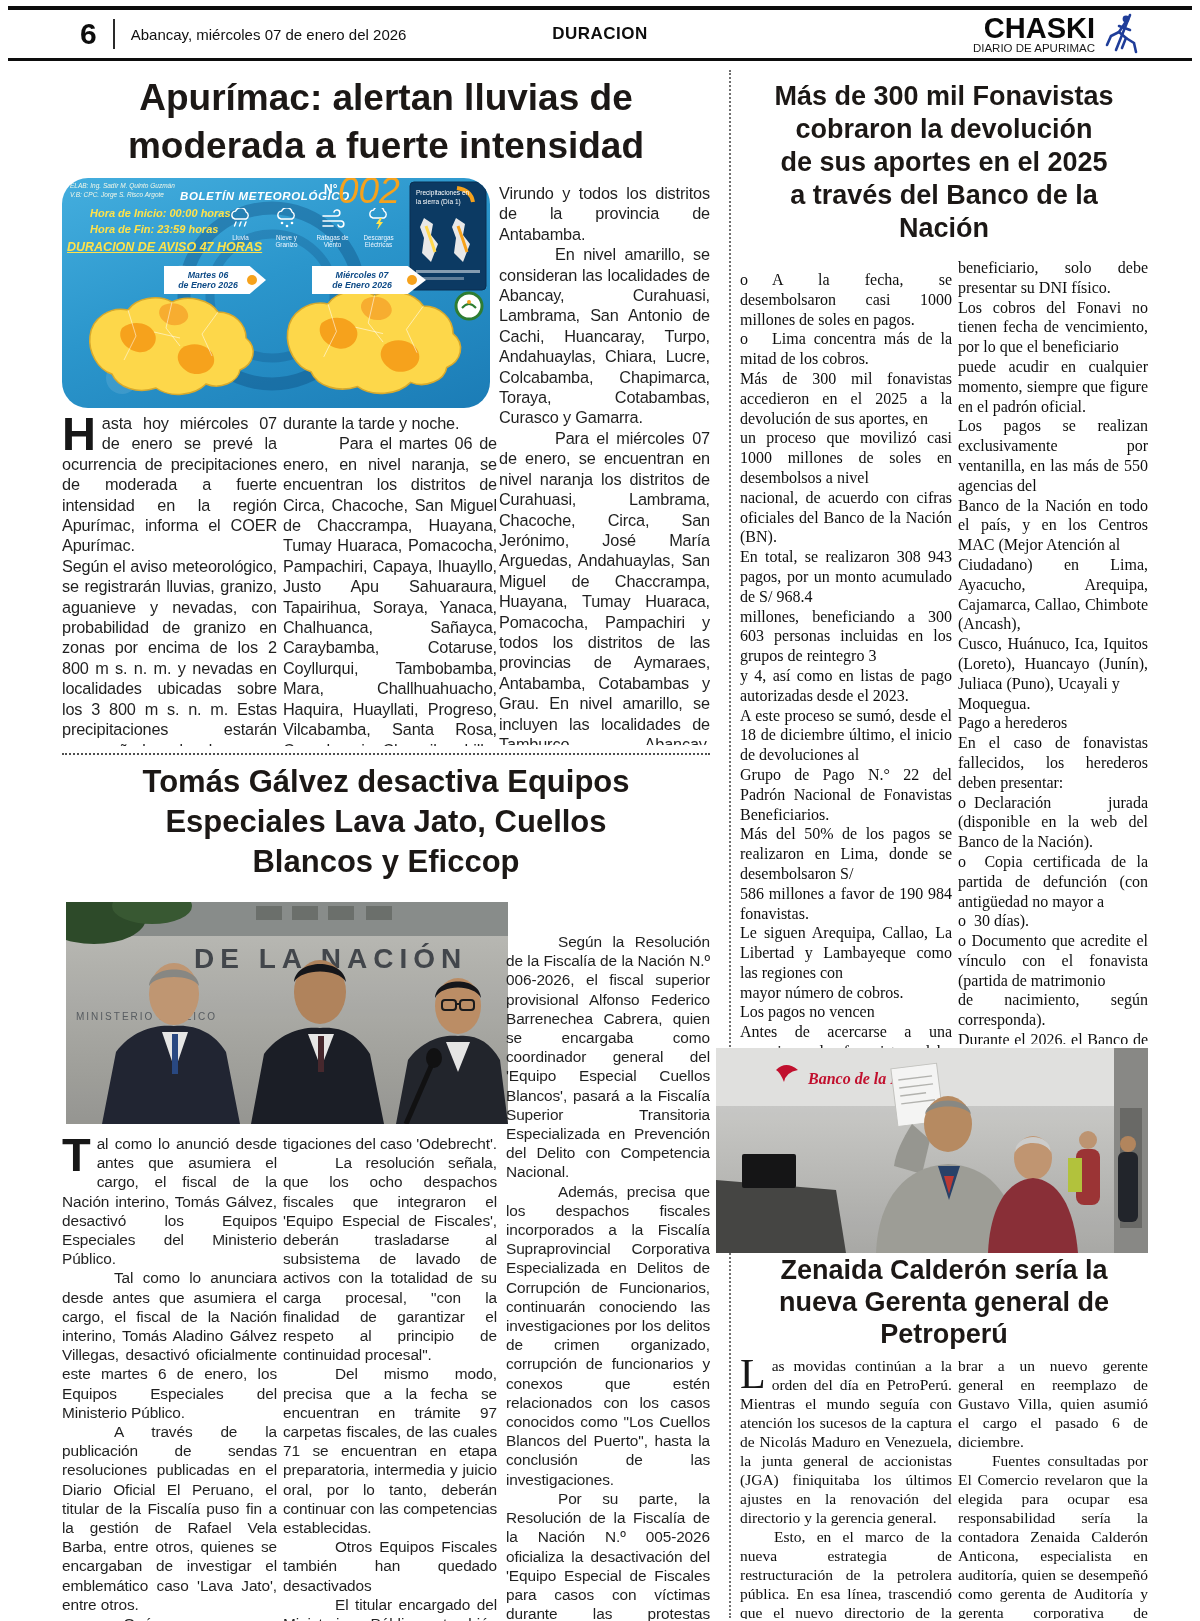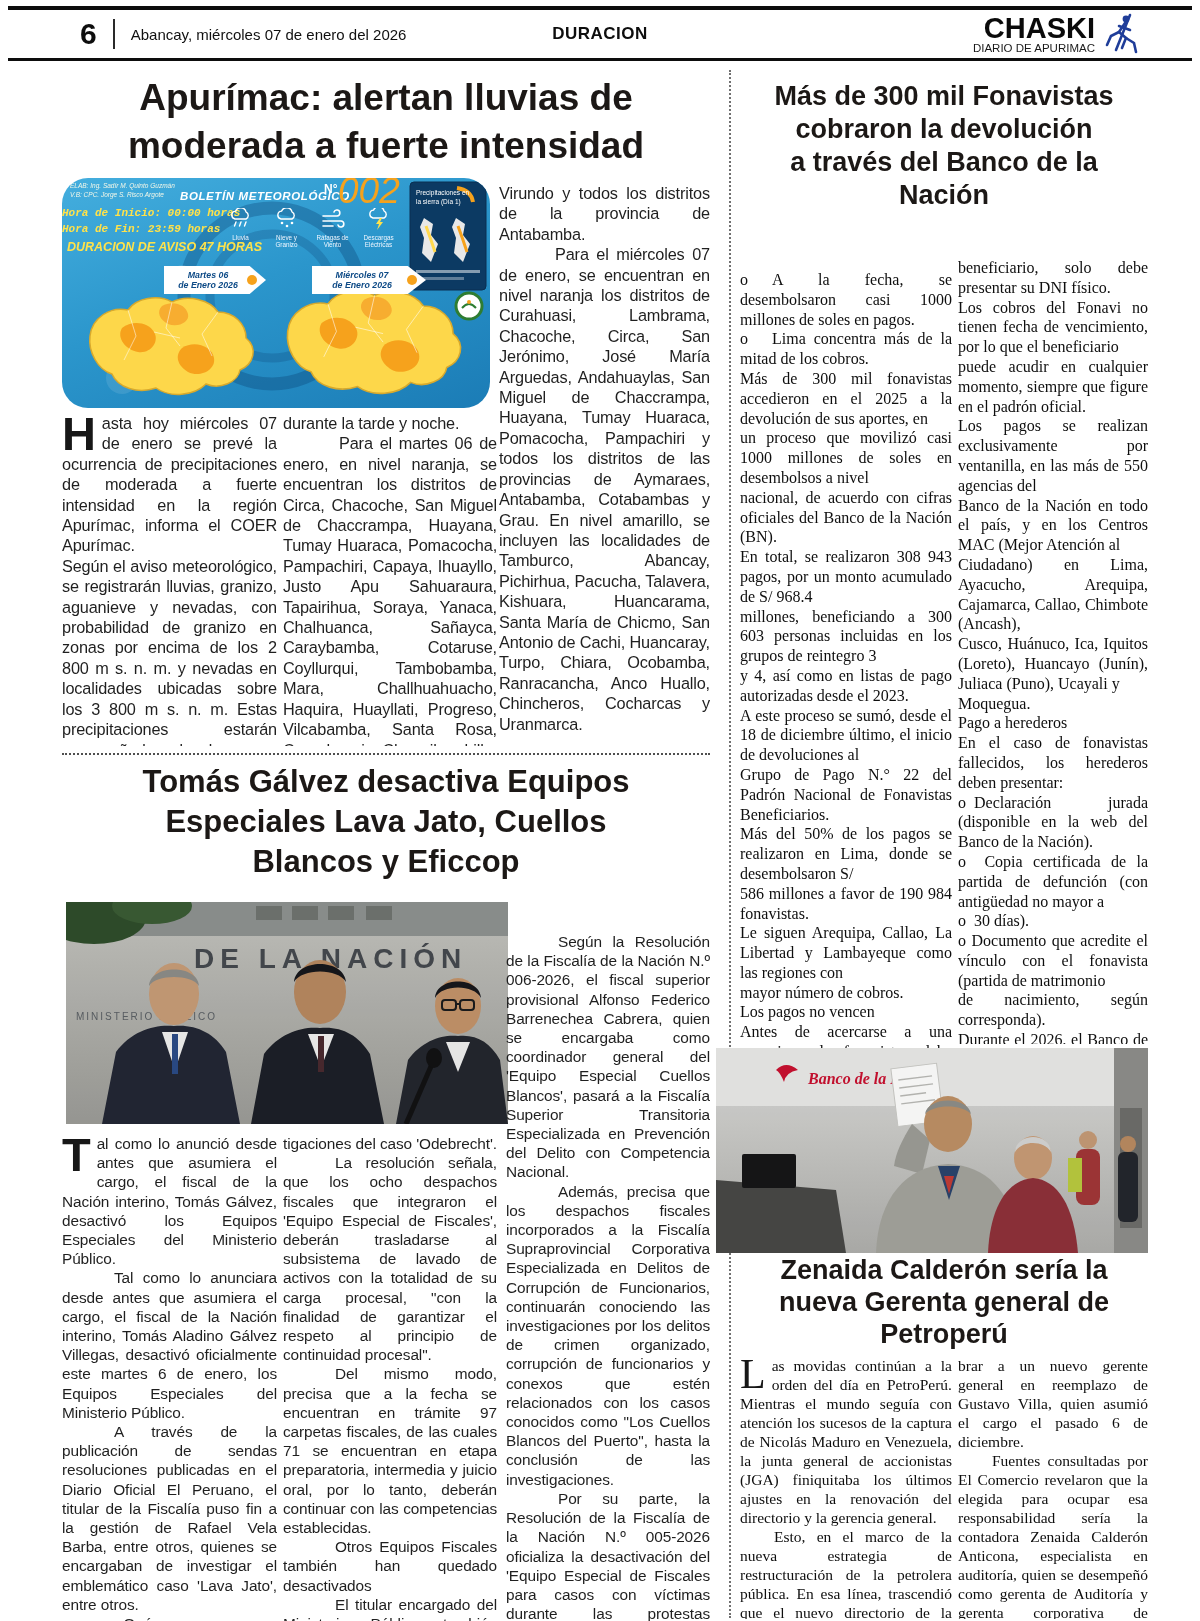--- a/index.html
+++ b/index.html
@@ -50,22 +50,22 @@
   #a4l{left:740px;top:1356px;width:212px;height:263px;}
   #a4r{left:958px;top:1356px;width:190px;height:263px;}
   
   .bulletin{position:absolute;left:62px;top:178px;width:428px;height:230px;
       background:linear-gradient(160deg,#44aede 0%,#2b96cc 45%,#1b7cb6 100%);overflow:hidden;border-radius:26px;}
   .bulletin .bbg{position:absolute;left:0;top:0;}
   .b-elab{position:absolute;left:8px;top:4px;font-size:6.5px;font-style:italic;color:#f2f7e8;line-height:8.5px;}
   .b-head{position:absolute;left:118px;top:12px;font-size:11.5px;font-weight:700;font-style:italic;color:#fff;letter-spacing:.6px;}
   .b-nl{position:absolute;left:262px;top:4px;font-size:12px;font-weight:700;color:#fff;}
   .b-num{position:absolute;left:276px;top:-8px;font-size:37px;font-weight:400;font-style:italic;color:#f6a21c;}
-  .b-hora{position:absolute;left:0;font-size:11px;font-weight:700;font-style:italic;color:#ffe24a;font-family:Liberation Mono, monospace;}
-  .b-dur{position:absolute;left:5px;top:62px;font-size:12.5px;font-weight:700;font-style:italic;color:#ffe24a;}
+  .b-hora{position:absolute;left:28px;font-size:11px;font-weight:700;font-style:italic;color:#ffe24a;}
+  .b-dur{position:absolute;left:5px;top:62px;font-size:12.5px;font-weight:700;font-style:italic;color:#ffe24a;text-decoration:underline;}
   .b-icons{position:absolute;left:158px;top:30px;display:flex;gap:5px;}
   .wicon{width:41px;text-align:center;color:#fff;}
   .wicon .lb{font-size:6.3px;line-height:7px;display:block;color:#eef6ff;}
   .arrow{position:absolute;top:88px;height:28px;background:#fff;
       clip-path:polygon(0 0,84% 0,100% 50%,84% 100%,0 100%);
       display:flex;flex-direction:column;justify-content:center;text-align:center;
       font-size:8.8px;font-weight:700;font-style:italic;color:#0d4a86;line-height:10px;padding-right:14px;box-sizing:border-box;}
   #arrow1{left:102px;width:102px;} #arrow2{left:250px;width:114px;}
   .adot{position:absolute;right:9px;top:9px;width:10px;height:10px;border-radius:50%;background:#f6a21c;}
   
@@ -222,20 +222,21 @@
   <div id="a1c1" class="colbody sans">
       <p><span class="drop">H</span>asta hoy miércoles 07 de enero se prevé la ocurrencia de precipitaciones de moderada a fuerte intensidad en la región Apurímac, informa el COER Apurímac.</p>
       <p>Según el aviso meteorológico, se registrarán lluvias, granizo, aguanieve y nevadas, con probabilidad de granizo en zonas por encima de los 2 800 m s. n. m. y nevadas en localidades ubicadas sobre los 3 800 m s. n. m. Estas precipitaciones estarán acompañadas de descargas eléctricas, ráfagas de viento cercanas a los 35 km/h y incremento de la nubosidad</p>
     </div>
   <div id="a1c2" class="colbody sans">
       <p>durante la tarde y noche.</p>
       <p class="ind">Para el martes 06 de enero, en nivel naranja,  se encuentran los distritos de Circa, Chacoche, San Miguel de Chaccrampa, Huayana, Tumay Huaraca, Pomacocha, Pampachiri, Capaya, Ihuayllo, Justo Apu Sahuaraura, Tapairihua, Soraya, Yanaca, Chalhuanca, Sañayca, Caraybamba, Cotaruse, Coyllurqui, Tambobamba, Mara, Challhuahuacho, Haquira, Huayllati, Progreso, Vilcabamba, Santa Rosa, Curpahuasi, Chuquibambilla, Micaela Bastidas, San Antonio, Mamara, Turpay, Pataypampa,</p>
     </div>
   <div id="a1c3" class="colbody sans">
       <p>Virundo y todos los distritos de la provincia de Antabamba.</p>
+      <p class="ind">En nivel amarillo, se consideran las localidades de Abancay, Curahuasi, Lambrama, San Antonio de Cachi, Huancaray, Turpo, Andahuaylas, Chiara, Lucre, Colcabamba, Chapimarca, Toraya, Cotabambas, Curasco y Gamarra.</p>
       <p class="ind">Para el miércoles 07 de enero, se encuentran en nivel naranja los distritos de Curahuasi, Lambrama, Chacoche, Circa, San Jerónimo, José María Arguedas, Andahuaylas, San Miguel de Chaccrampa, Huayana, Tumay Huaraca, Pomacocha, Pampachiri y todos los distritos de las provincias de Aymaraes, Antabamba, Cotabambas y Grau.  En nivel amarillo, se incluyen las localidades de Tamburco, Abancay, Pichirhua, Pacucha, Talavera, Kishuara, Huancarama, Santa María de Chicmo, San Antonio de Cachi, Huancaray, Turpo, Chiara, Ocobamba, Ranracancha, Anco Huallo, Chincheros, Cocharcas y Uranmarca.</p>
     </div>
 
   <div id="a2t" class="h">
     <span class="tl">Tomás Gálvez desactiva Equipos</span>
     <span class="tl">Especiales Lava Jato, Cuellos</span>
     <span class="tl">Blancos y Eficcop</span>
   </div>
 
   <div id="photo2" class="photo">
@@ -307,20 +308,21 @@
     </div>
   <div id="a2c3" class="colbody sans2">
       <p class="ind">Según la Resolución de la Fiscalía de la Nación N.º 006-2026, el fiscal superior provisional Alfonso Federico Barrenechea Cabrera, quien se encargaba como coordinador general del 'Equipo Especial Cuellos Blancos', pasará a la Fiscalía Superior Transitoria Especializada en Prevención del Delito con Competencia Nacional.</p>
       <p class="ind">Además, precisa que los despachos fiscales incorporados a la Fiscalía Supraprovincial Corporativa Especializada en Delitos de Corrupción de Funcionarios, continuarán conociendo las investigaciones por los delitos de crimen organizado, corrupción de funcionarios y conexos que estén relacionados con los casos conocidos como "Los Cuellos Blancos del Puerto", hasta la conclusión de las investigaciones.</p>
       <p class="ind">Por su parte, la Resolución de la Fiscalía de la Nación N.º 005-2026 oficializa la desactivación del 'Equipo Especial de Fiscales para casos con víctimas durante las protestas sociales'. Cabe señalar que, también modifica la denominación de la "Cuarta Fiscalía Superior Penal Nacional Especializada en Derechos Humanos e Interculturalidad con Sede en Lima Centro, con competencia a Nivel Nacional" por "Cuarta Fiscalía Superior Penal Nacional Especializada en Derechos Humanos y contra el Terrorismo".Fuente Exitosa Noticias</p>
     </div>
 
   <div id="a3t" class="h">
     <span class="tl">Más de 300 mil Fonavistas</span>
     <span class="tl">cobraron la devolución</span>
+    <span class="tl">de sus aportes en el 2025</span>
     <span class="tl">a través del Banco de la</span>
     <span class="tl">Nación</span>
   </div>
 
   <div id="a3l" class="colbody serif">
       <p>o  A la fecha, se desembolsaron casi 1000 millones de soles en pagos.</p>
       <p>o  Lima concentra más de la mitad de los cobros.</p>
       <p>Más de 300 mil fonavistas accedieron en el 2025 a la devolución de sus aportes, en</p>
       <p>un proceso que movilizó casi 1000 millones de soles en desembolsos a nivel</p>
       <p>nacional, de acuerdo con cifras oficiales del Banco de la Nación (BN).</p>

